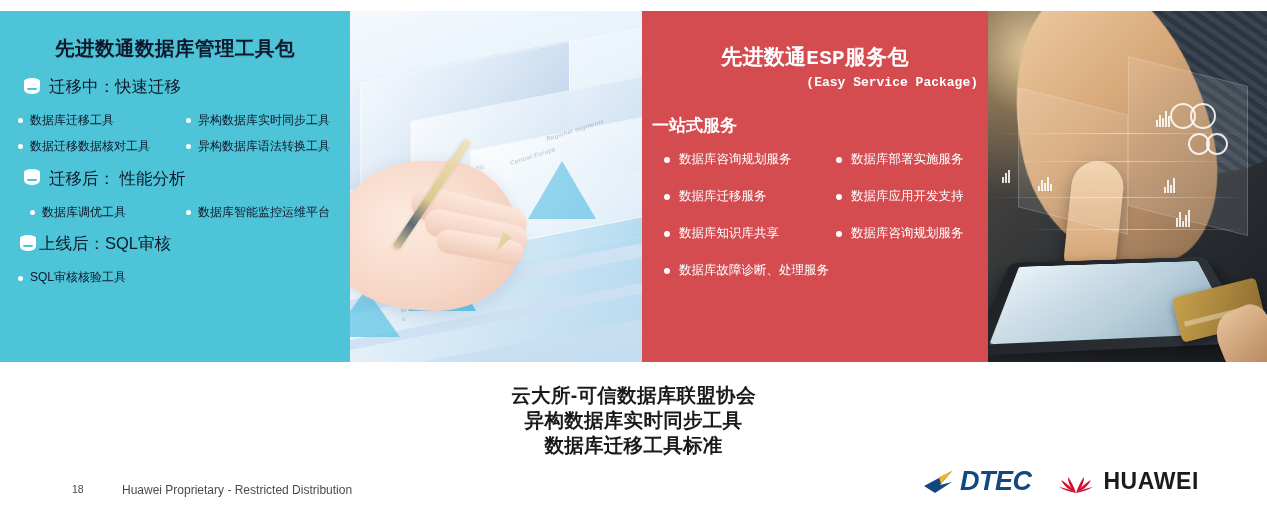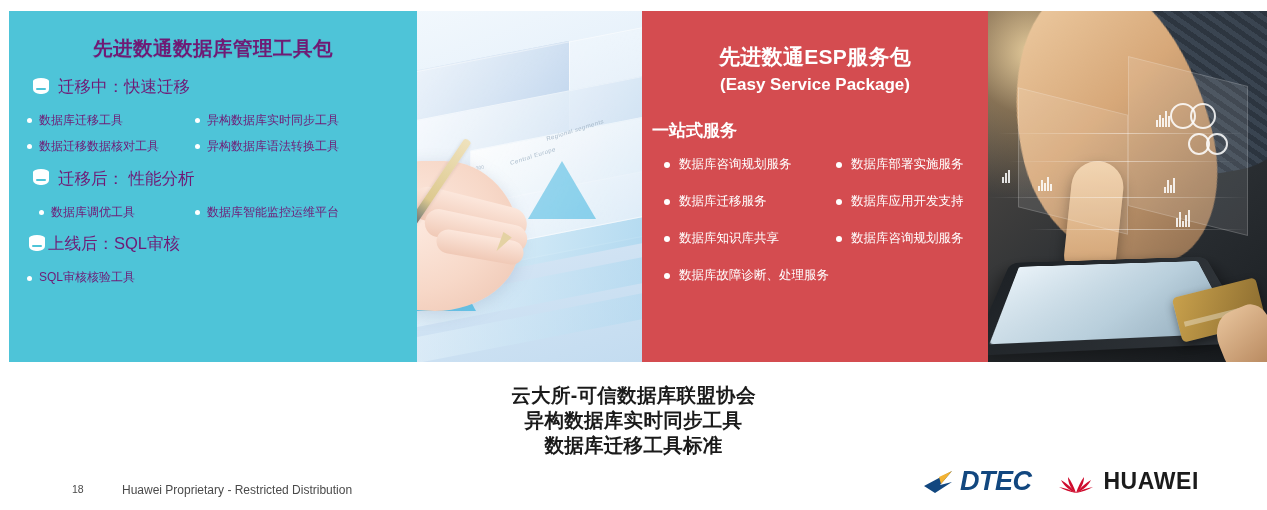--- a/index.html
+++ b/index.html
@@ -126,22 +126,22 @@
   .pt-ray {
     position:absolute; background:linear-gradient(90deg, rgba(255,255,255,.0), rgba(255,255,255,.45), rgba(255,255,255,.0));
     height:1px;
   }
   .pt-panel {
     position:absolute; background:rgba(255,255,255,.10); border:1px solid rgba(255,255,255,.18);
   }
 
   
   .panel-teal {
-    position:absolute; left:9px; top:0; width:408px; height:351px;
-    background:#4ec4d8; color:#701a75; padding:16px 14px 0 14px;
+    position:absolute; left:0; top:0; width:350px; height:351px;
+    background:#4ec4d8; color:#0f172a; padding:16px 14px 0 14px;
   }
   .panel-teal .title {
     font-size:19.5px; font-weight:bold; text-align:center; letter-spacing:.5px;
     margin:8px 0 14px 0; text-shadow:0 1px 1px rgba(0,0,0,.08);
   }
   .sec-head {
     display:flex; align-items:center; gap:9px; font-size:16.5px; font-weight:500;
     margin:0 0 10px 10px;
   }
   .sec-head.tight { gap:3px; margin-left:6px; }
@@ -159,27 +159,27 @@
     background:#4ec4d8; border-radius:2px;
   }
   .bullets { display:grid; grid-template-columns:168px 1fr; row-gap:12px; margin:16px 0 14px 4px; }
   .bullet { display:flex; align-items:center; gap:7px; font-size:12px; line-height:1.15; white-space:nowrap; }
   .dot { width:5px; height:5px; border-radius:50%; background:#fff; flex:0 0 auto; }
   .bullets.single { grid-template-columns:1fr; }
 
   
   .panel-red {
     position:absolute; left:642px; top:0; width:346px; height:351px;
-    background:#d44c50; color:#ffffff; padding:14px 10px 0 10px;
+    background:#d44c50; color:#ffffff; padding:14px 10px 0 10px;font-family:Liberation Mono, monospace;
   }
   .panel-red .title {
     font-size:21px; font-weight:bold; text-align:center; margin-top:18px; letter-spacing:.3px;
   }
   .panel-red .subtitle {
-    font-size:17px; font-weight:bold; text-align:center; margin-top:4px;
+    font-size:13px; font-weight:bold; text-align:right; margin-top:4px;
   }
   .panel-red .sub2 {
     font-size:17px; font-weight:bold; text-align:left; margin-top:24px; margin-bottom:14px;
   }
   .r-bullets { display:grid; grid-template-columns:172px 1fr; row-gap:20px; margin-left:12px; }
   .r-bullet { display:flex; align-items:center; gap:9px; font-size:12.5px; white-space:nowrap; }
   .r-dot { width:6px; height:6px; border-radius:50%; background:#fff; flex:0 0 auto; }
   .r-bullets.single { grid-template-columns:1fr; margin-top:0; }
 
   

